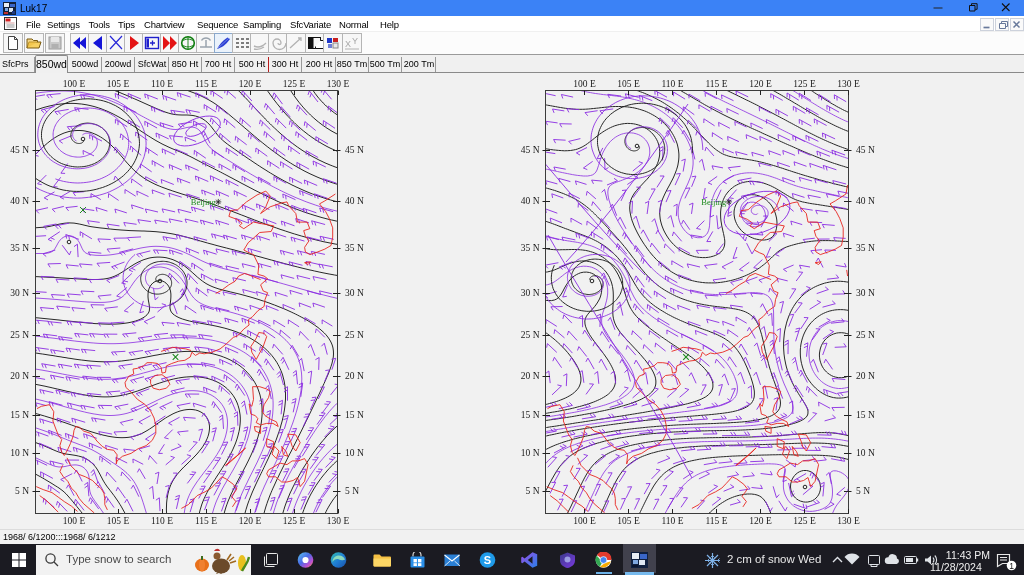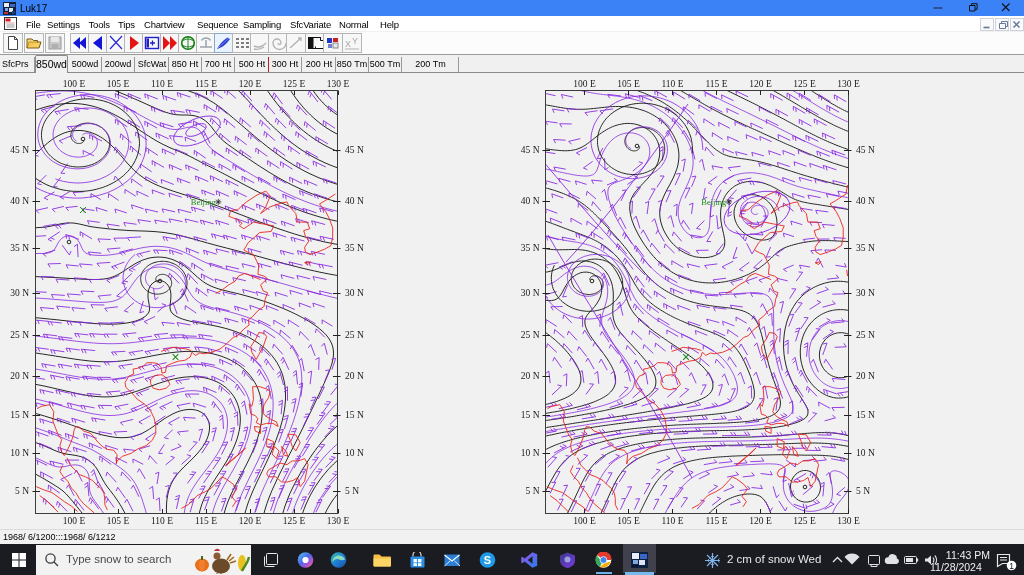--- a/index.html
+++ b/index.html
@@ -1365,21 +1365,21 @@
     <div style="position:absolute;left:69px;top:2px;width:33px;height:15px;font:9px 'Liberation Sans',sans-serif;text-align:center;line-height:15px;white-space:nowrap;border-right:1px solid #999;">500wd</div>
     <div style="position:absolute;left:102px;top:2px;width:33px;height:15px;font:9px 'Liberation Sans',sans-serif;text-align:center;line-height:15px;white-space:nowrap;border-right:1px solid #999;">200wd</div>
     <div style="position:absolute;left:136px;top:2px;width:33px;height:15px;font:9px 'Liberation Sans',sans-serif;text-align:center;line-height:15px;white-space:nowrap;border-right:1px solid #999;">SfcWat</div>
     <div style="position:absolute;left:169px;top:2px;width:33px;height:15px;font:9px 'Liberation Sans',sans-serif;text-align:center;line-height:15px;white-space:nowrap;border-right:1px solid #999;">850 Ht</div>
     <div style="position:absolute;left:202px;top:2px;width:33px;height:15px;font:9px 'Liberation Sans',sans-serif;text-align:center;line-height:15px;white-space:nowrap;border-right:1px solid #999;">700 Ht</div>
     <div style="position:absolute;left:236px;top:2px;width:33px;height:15px;font:9px 'Liberation Sans',sans-serif;text-align:center;line-height:15px;white-space:nowrap;border-right:1px solid #b91c1c;">500 Ht</div>
     <div style="position:absolute;left:269px;top:2px;width:33px;height:15px;font:9px 'Liberation Sans',sans-serif;text-align:center;line-height:15px;white-space:nowrap;border-right:1px solid #999;">300 Ht</div>
     <div style="position:absolute;left:303px;top:2px;width:33px;height:15px;font:9px 'Liberation Sans',sans-serif;text-align:center;line-height:15px;white-space:nowrap;border-right:1px solid #999;">200 Ht</div>
     <div style="position:absolute;left:336px;top:2px;width:33px;height:15px;font:9px 'Liberation Sans',sans-serif;text-align:center;line-height:15px;white-space:nowrap;border-right:1px solid #999;">850 Tm</div>
     <div style="position:absolute;left:369px;top:2px;width:33px;height:15px;font:9px 'Liberation Sans',sans-serif;text-align:center;line-height:15px;white-space:nowrap;border-right:1px solid #999;">500 Tm</div>
-    <div style="position:absolute;left:403px;top:2px;width:56px;height:15px;font:9px 'Liberation Sans',sans-serif;text-align:center;line-height:15px;white-space:nowrap;border-right:1px solid #999;">200 Tm</div>
+    <div style="position:absolute;left:403px;top:2px;width:33px;height:15px;font:9px 'Liberation Sans',sans-serif;text-align:center;line-height:15px;white-space:nowrap;border-right:1px solid #999;">200 Tm</div>
   </div>
 <div style="position:absolute;left:0;top:529px;width:1024px;height:15px;background:#f1f1f1;border-top:1px solid #dcdcdc;padding-left:25px;">
     <div style="position:absolute;left:3px;top:2px;font:9px 'Liberation Sans',sans-serif;color:#000;">1968/ 6/1200:::1968/ 6/1212</div>
   </div>
 <div style="position:absolute;left:0;top:544px;width:1024px;height:31px;background:#1b1b22;">
     <svg style="position:absolute;left:12px;top:9px" width="14" height="14">
       <rect width="6.5" height="6.5" fill="#fff"></rect>
       <rect x="7.5" width="6.5" height="6.5" fill="#fff"></rect>
       <rect y="7.5" width="6.5" height="6.5" fill="#fff"></rect>
       <rect x="7.5" y="7.5" width="6.5" height="6.5" fill="#fff"></rect>

